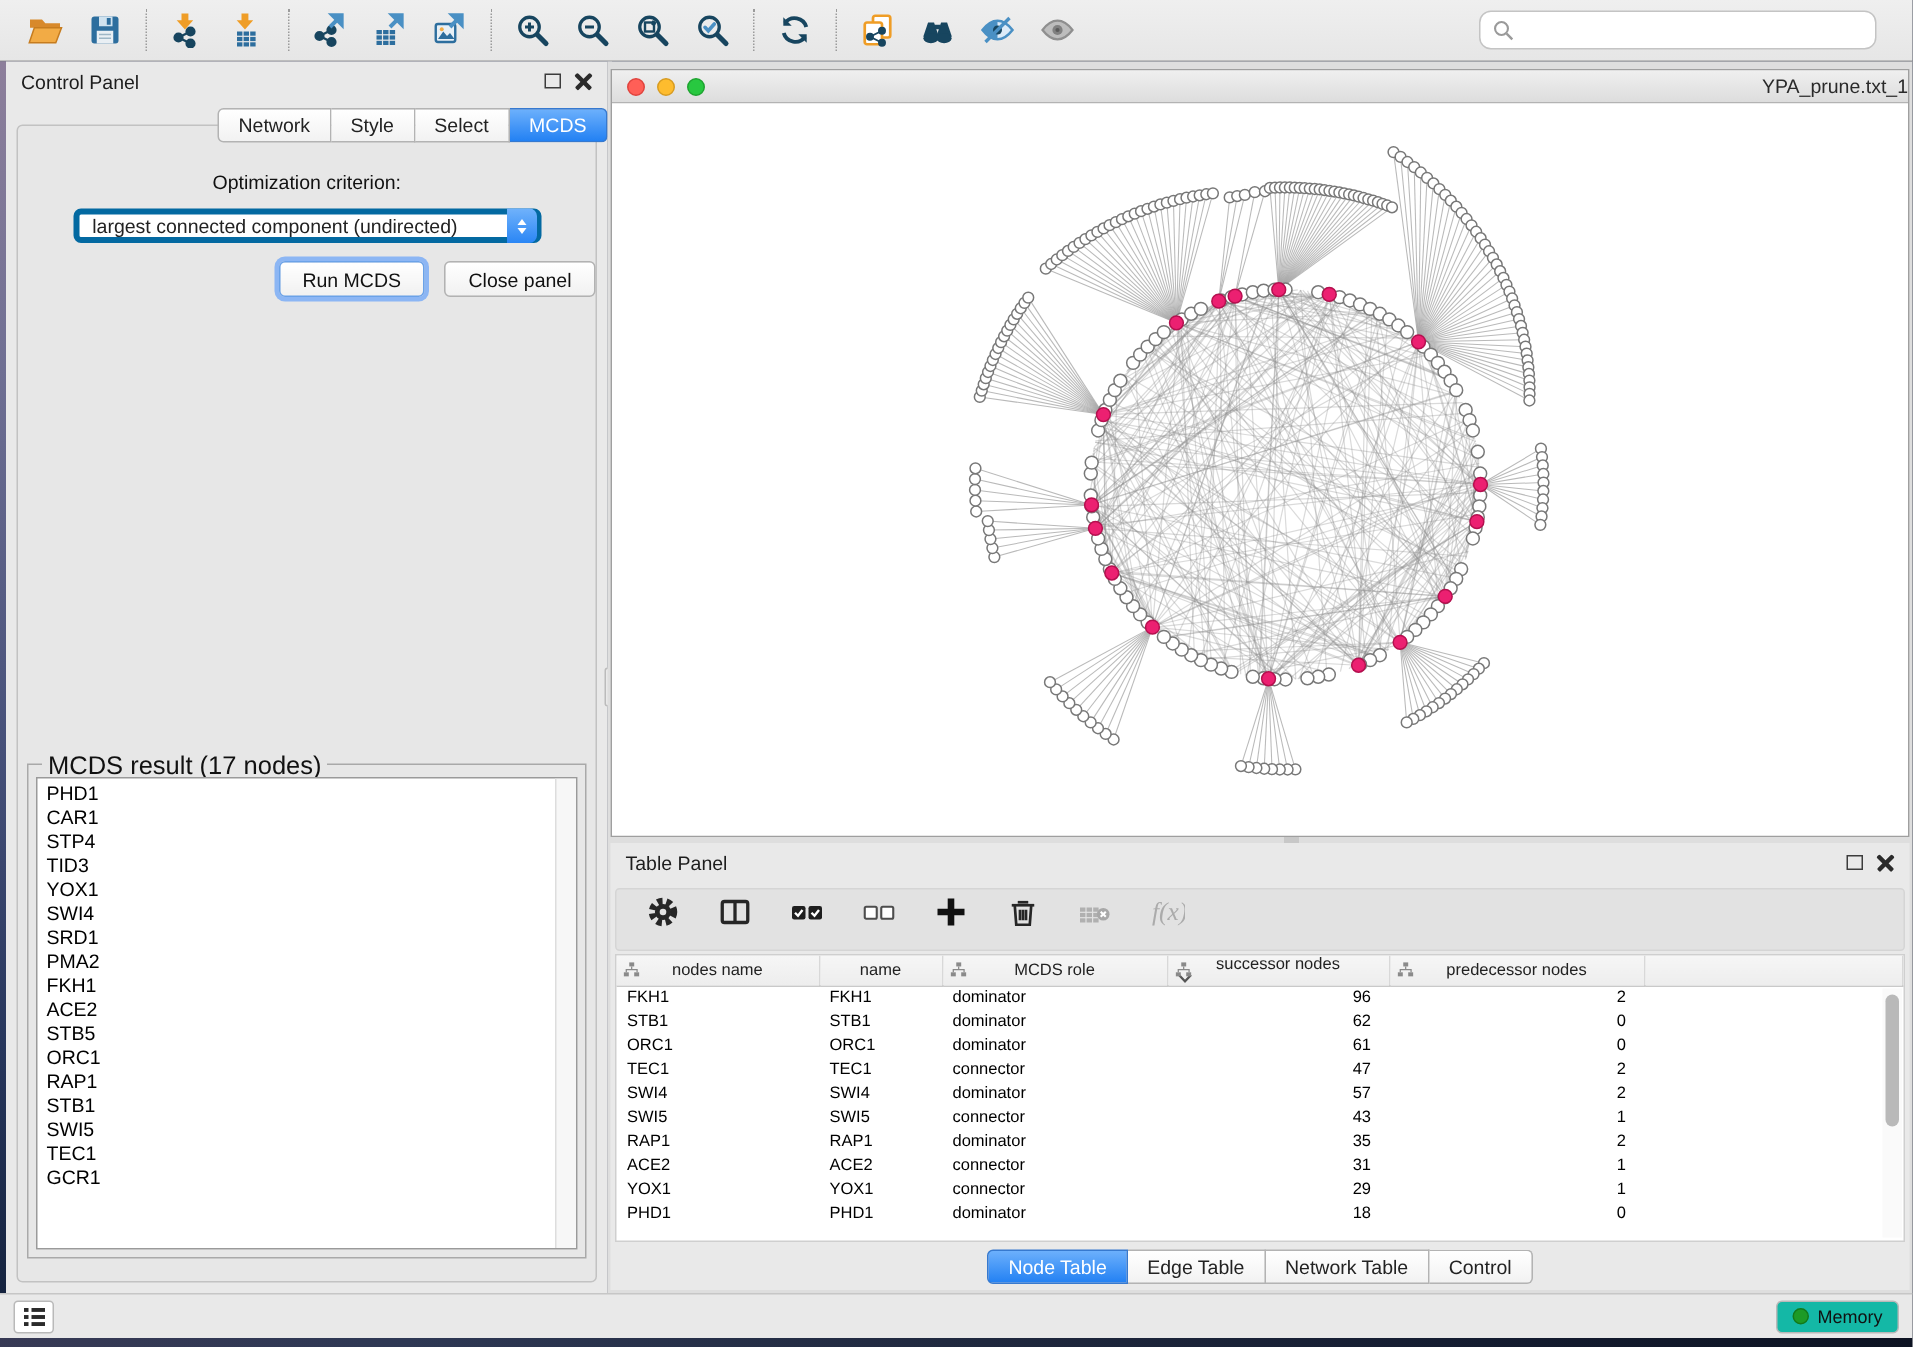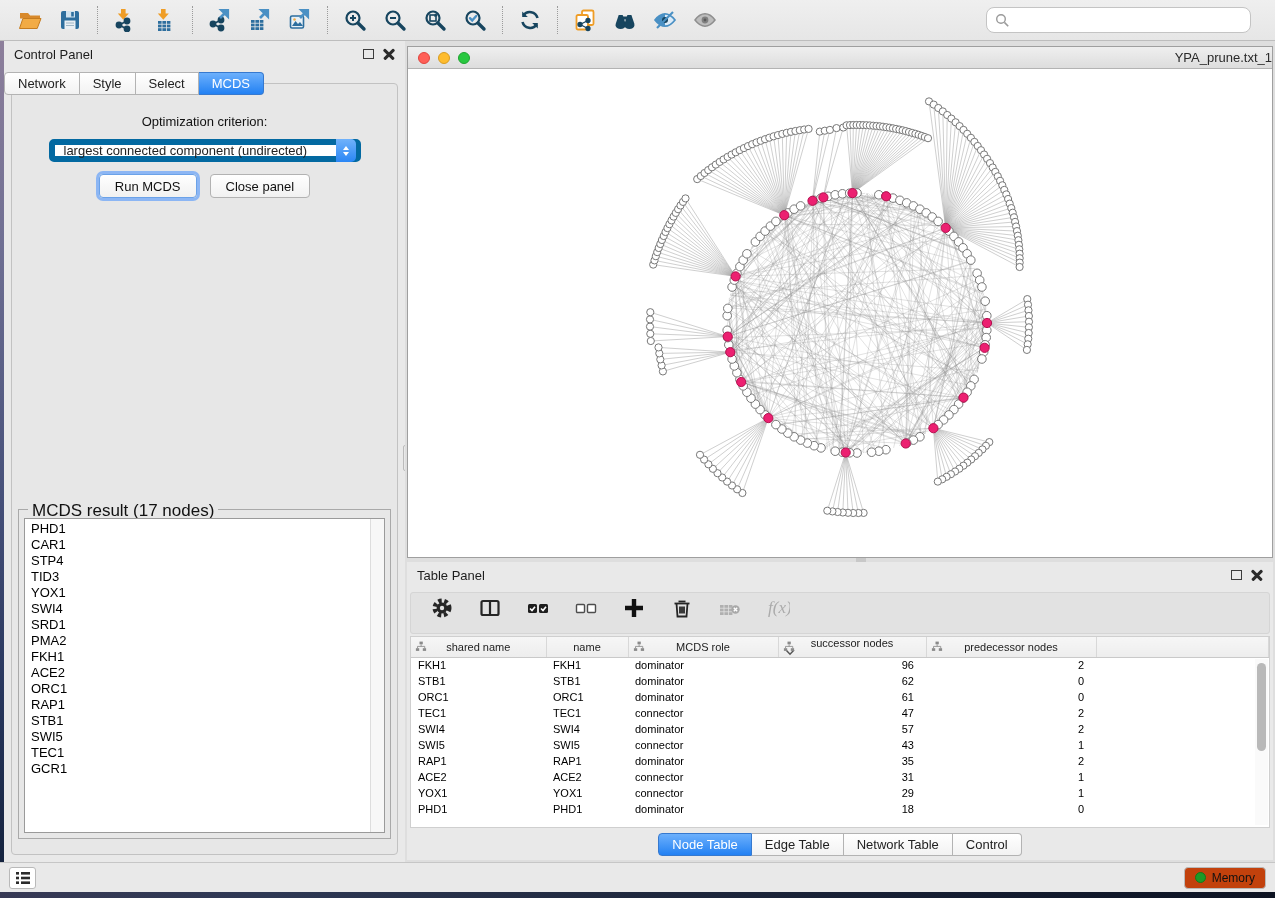--- a/index.html
+++ b/index.html
@@ -29,42 +29,42 @@
     background:linear-gradient(180deg,#8d7f9b 0%,#6f6f93 25%,#47517a 55%,#27365c 80%,#15233f 100%); }
   
   #control-panel { position:absolute; left:4px; top:41px; width:401px; height:821px; background:#e9e9e9; }
   .panel-head { height:26px; display:flex; align-items:center; padding:0 10px; }
   .panel-title { font-size:13px; color:#1d1d1d; }
   .win-btns { margin-left:auto; display:flex; align-items:center; gap:9px; }
   .float-box { width:11px; height:10px; border:1.5px solid #3c3c3c; background:transparent; }
   .close-x  { width:12px; height:12px; position:relative; }
   .close-x:before,.close-x:after { content:""; position:absolute; left:-1px; top:5px; width:14px; height:2.5px; background:#2b2b2b; border-radius:1px; }
   .close-x:before { transform:rotate(45deg);} .close-x:after{ transform:rotate(-45deg);}
-  #cp-tabs { position:absolute; left:0; top:31px; width:100%; display:flex; justify-content:flex-start; z-index:3; }
+  #cp-tabs { position:absolute; left:0; top:31px; width:100%; display:flex; justify-content:flex-end; z-index:3; }
   .seg button {
     font-family:"Liberation Sans",sans-serif; font-size:13px; color:#222;
     background:linear-gradient(#ffffff,#f2f2f2); border:1px solid #b3b3b3; border-left:none;
     padding:3px 13px; height:23px;
   }
   .seg button:first-child { border-left:1px solid #b3b3b3; border-radius:4px 0 0 4px; }
   .seg button:last-child { border-radius:0 4px 4px 0; }
   .seg button.active { background:linear-gradient(#6cb0fc,#2381f3); color:#fff; border-color:#3679cf; }
   #cp-body { position:absolute; left:7px; right:7px; top:42px; bottom:7px;
     background:#e7e7e7; border:1px solid #c2c2c2; border-radius:4px; }
   #opt-label { text-align:center; margin-top:30px; font-size:13px; color:#111; }
   #criterion {
     margin:10px auto 0; width:312px; height:23px; background:#fff;
-    border:6px solid #0369a1; border-radius:5px; display:flex; align-items:center;
+    border:4px solid #0369a1; border-radius:5px; display:flex; align-items:center;
   }
   #criterion .val { flex:1; padding-left:9px; font-size:13px; white-space:nowrap; overflow:hidden; }
   #criterion .stepper { width:20px; height:23px; margin-right:-1px; border-radius:0 5px 5px 0;
     background:linear-gradient(#70b2fb,#2a86f5); display:flex; flex-direction:column; align-items:center; justify-content:center; gap:2px; }
   .tri-up { width:0;height:0;border-left:3.5px solid transparent;border-right:3.5px solid transparent;border-bottom:4.5px solid #fff; }
   .tri-dn { width:0;height:0;border-left:3.5px solid transparent;border-right:3.5px solid transparent;border-top:4.5px solid #fff; }
-  #cp-buttons { display:flex; justify-content:center; gap:13px; margin-top:12px; }
+  #cp-buttons { display:flex; justify-content:flex-end; gap:13px; margin-top:12px; }
   .mac-btn { font-family:"Liberation Sans",sans-serif; font-size:13px; color:#111;
     background:linear-gradient(#ffffff,#f1f1f1); border:1px solid #b2b2b2; border-radius:4px;
     padding:3px 15px; height:24px; }
   .mac-btn.focus { box-shadow:0 0 0 3px rgba(90,155,250,.65); border-color:#6ba2e8; }
   #mcds-result { position:absolute; left:6px; right:6px; top:425px; bottom:15px;
     border:1px solid #a9a9a9; }
   #mcds-result legend.box-title { position:absolute; top:-9px; left:9px; background:#e7e7e7; padding:0 4px; font-size:17px; color:#111; }
   #mcds-list { position:absolute; left:5px; right:5px; top:8px; bottom:5px; background:#fff; border:1px solid #9a9a9a; overflow:hidden; }
   #mcds-list .items { padding:2px 0 0 6px; }
   #mcds-list .item { font-size:13px; line-height:16px; color:#000; }
@@ -98,21 +98,21 @@
   thead th .sort { margin-left:6px; }
   tbody td { height:16px; font-size:11px; color:#000; padding:0 12px 0 7px; white-space:nowrap; overflow:hidden; }
   tbody td.num { text-align:right; }
   #tbl-vscroll { position:absolute; right:1px; top:22px; bottom:2px; width:13px; background:#fafafa; }
   #tbl-vthumb { position:absolute; left:2px; top:4px; width:9px; height:88px; background:#b9b9b9; border-radius:5px; }
   #tp-tabs { position:absolute; left:0; right:0; bottom:4px; display:flex; justify-content:center; }
   
   #status-bar { position:absolute; left:0; bottom:6px; width:1275px; height:30px; background:#e9e9e9; border-top:1px solid #c6c6c6;
     display:flex; align-items:center; padding:0 9px; }
   #panel-toggle { width:27px; height:22px; background:#fff; border:1px solid #b9b9b9; border-radius:3px; display:flex; align-items:center; justify-content:center; }
-  #memory-btn { margin-left:auto; height:22px; background:#c2410c; border:1px solid #b9b9b9; border-radius:4px;
+  #memory-btn { margin-left:auto; height:22px; background:#14b8a6; border:1px solid #b9b9b9; border-radius:4px;
     display:flex; align-items:center; gap:6px; padding:0 10px; font-size:12px; color:#111; }
   #memory-dot { width:11px; height:11px; border-radius:50%; background:#1d9a27; border:1px solid #127a1b; }
   svg { display:block; }
 </style>
 </head>
 <body>
 
 <div id="toolbar">
     <button class="tb-btn">
       <svg width="24" height="24" viewBox="0 0 24 24">
@@ -341,20 +341,21 @@
             <div class="item">PHD1</div>
             <div class="item">CAR1</div>
             <div class="item">STP4</div>
             <div class="item">TID3</div>
             <div class="item">YOX1</div>
             <div class="item">SWI4</div>
             <div class="item">SRD1</div>
             <div class="item">PMA2</div>
             <div class="item">FKH1</div>
             <div class="item">ACE2</div>
+            <div class="item">STB5</div>
             <div class="item">ORC1</div>
             <div class="item">RAP1</div>
             <div class="item">STB1</div>
             <div class="item">SWI5</div>
             <div class="item">TEC1</div>
             <div class="item">GCR1</div>
           </div>
         <div id="mcds-scroll"></div>
       </div>
     </div>
@@ -1231,21 +1232,21 @@
             <tr>
               <th><svg class="hicon" width="12" height="12" viewBox="0 0 20 20">
                   <g fill="#8a8a8a">
                     <rect x="7.5" y="1" width="5.5" height="4.5"></rect>
                     <rect x="1.5" y="12" width="5.5" height="4.5"></rect>
                     <rect x="13" y="12" width="5.5" height="4.5"></rect>
                   </g>
                   <g stroke="#8a8a8a" stroke-width="1.4" fill="none">
                     <path d="M10.2 5.5v3.5M4.2 12V9h12v3"></path>
                   </g>
-                </svg><span>shared name</span></th>
+                </svg><span>nodes name</span></th>
               <th><span>name</span></th>
               <th><svg class="hicon" width="12" height="12" viewBox="0 0 20 20">
                   <g fill="#8a8a8a">
                     <rect x="7.5" y="1" width="5.5" height="4.5"></rect>
                     <rect x="1.5" y="12" width="5.5" height="4.5"></rect>
                     <rect x="13" y="12" width="5.5" height="4.5"></rect>
                   </g>
                   <g stroke="#8a8a8a" stroke-width="1.4" fill="none">
                     <path d="M10.2 5.5v3.5M4.2 12V9h12v3"></path>
                   </g>

